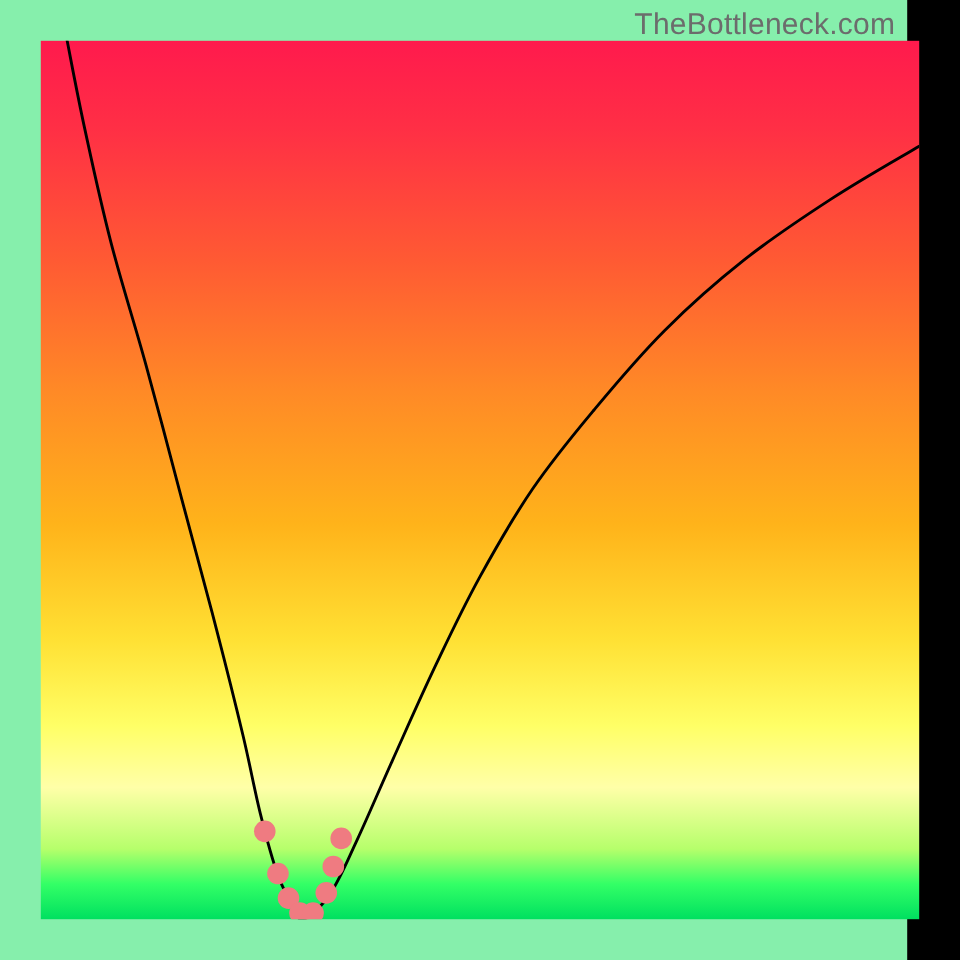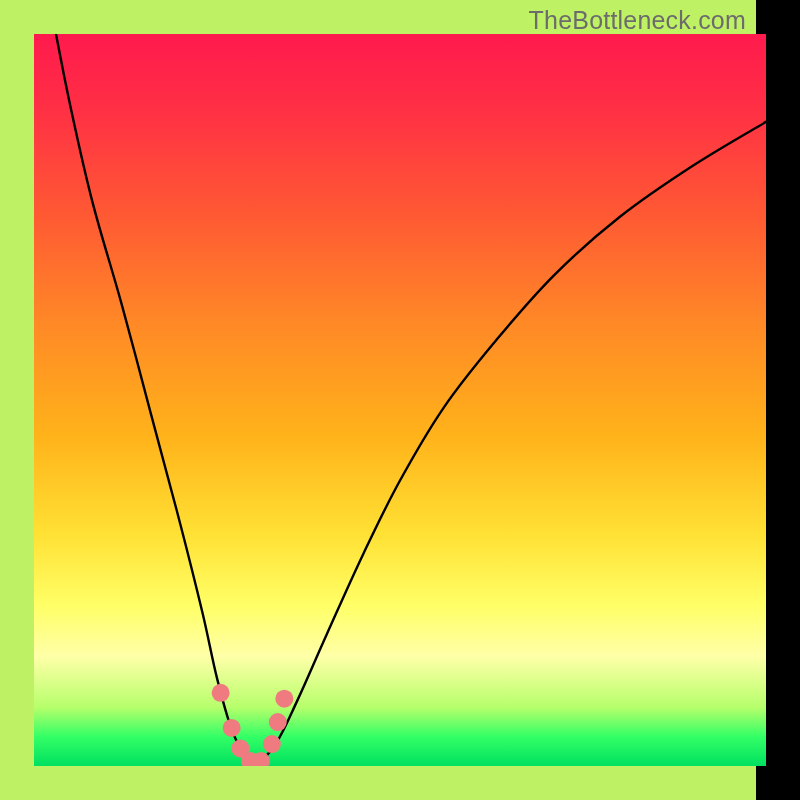--- a/index.html
+++ b/index.html
@@ -10,21 +10,21 @@
     background: #000;
     overflow: hidden;
     font-family: Arial, Helvetica, sans-serif;
   }
   .frame {
     position: absolute;
     left: 0;
     top: 0;
     width: 756px;
     height: 800px;
-    background: #bef264;
+    background: #86efac;
     text-align: right;
   }
   .plot-area {
     position: absolute;
     left: 34px;
     top: 34px;
     width: 732px;
     height: 732px;
     
     background: linear-gradient(to bottom,

